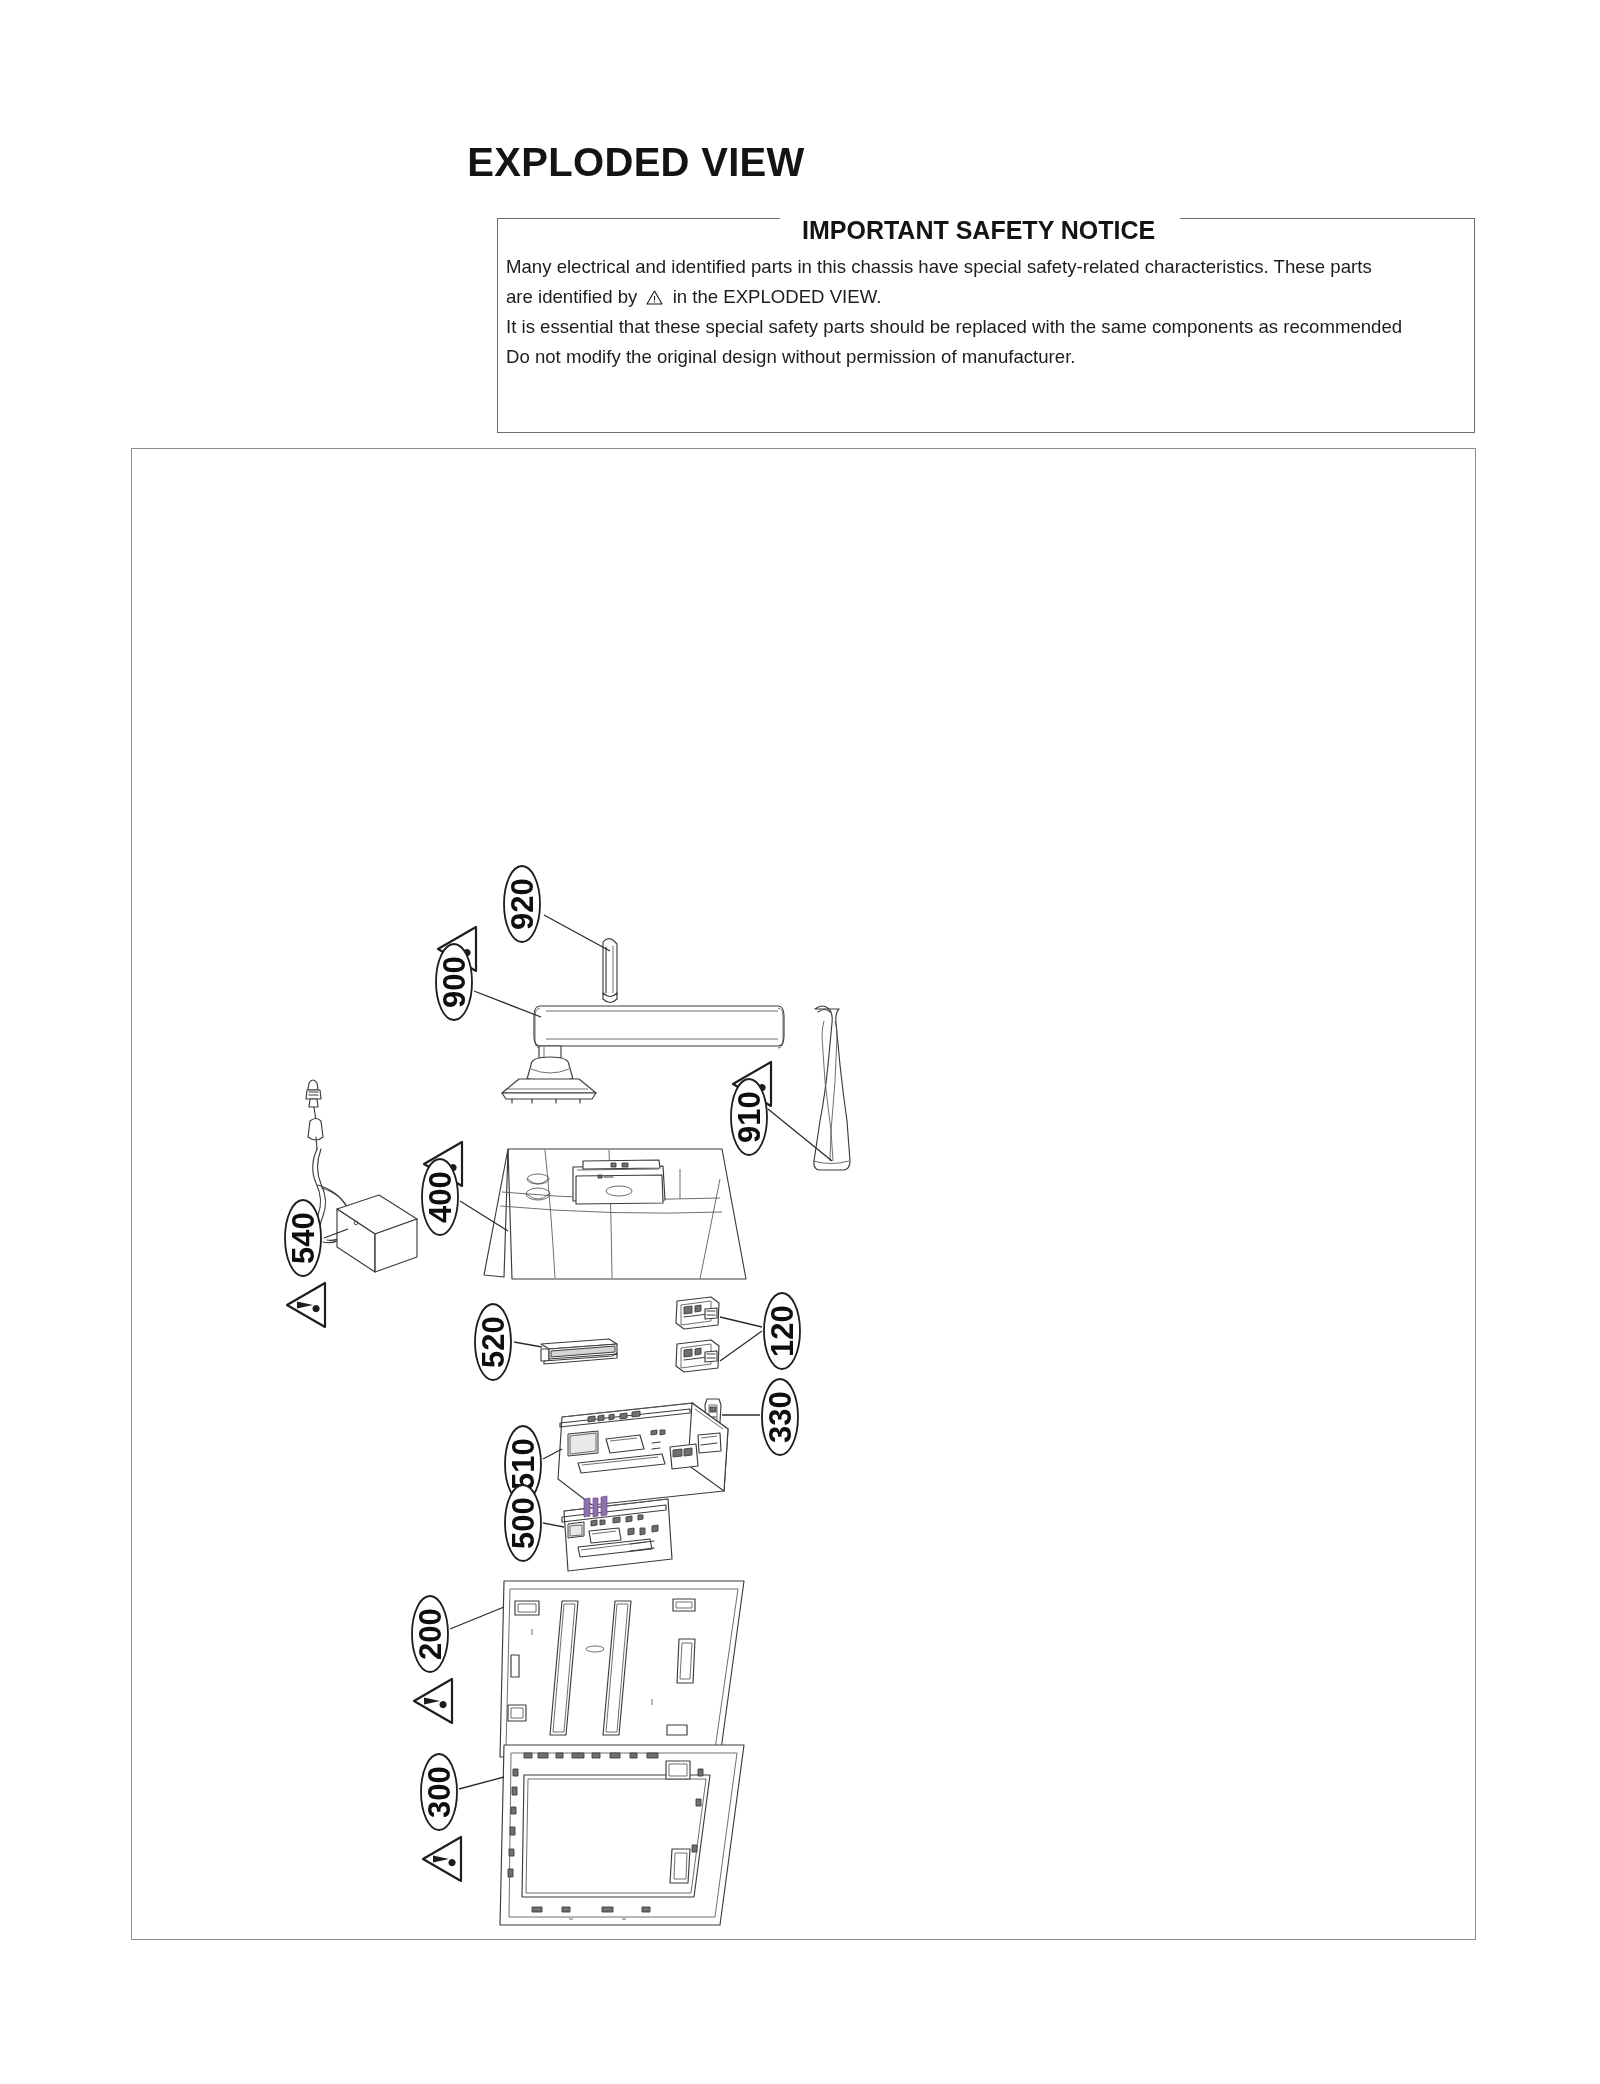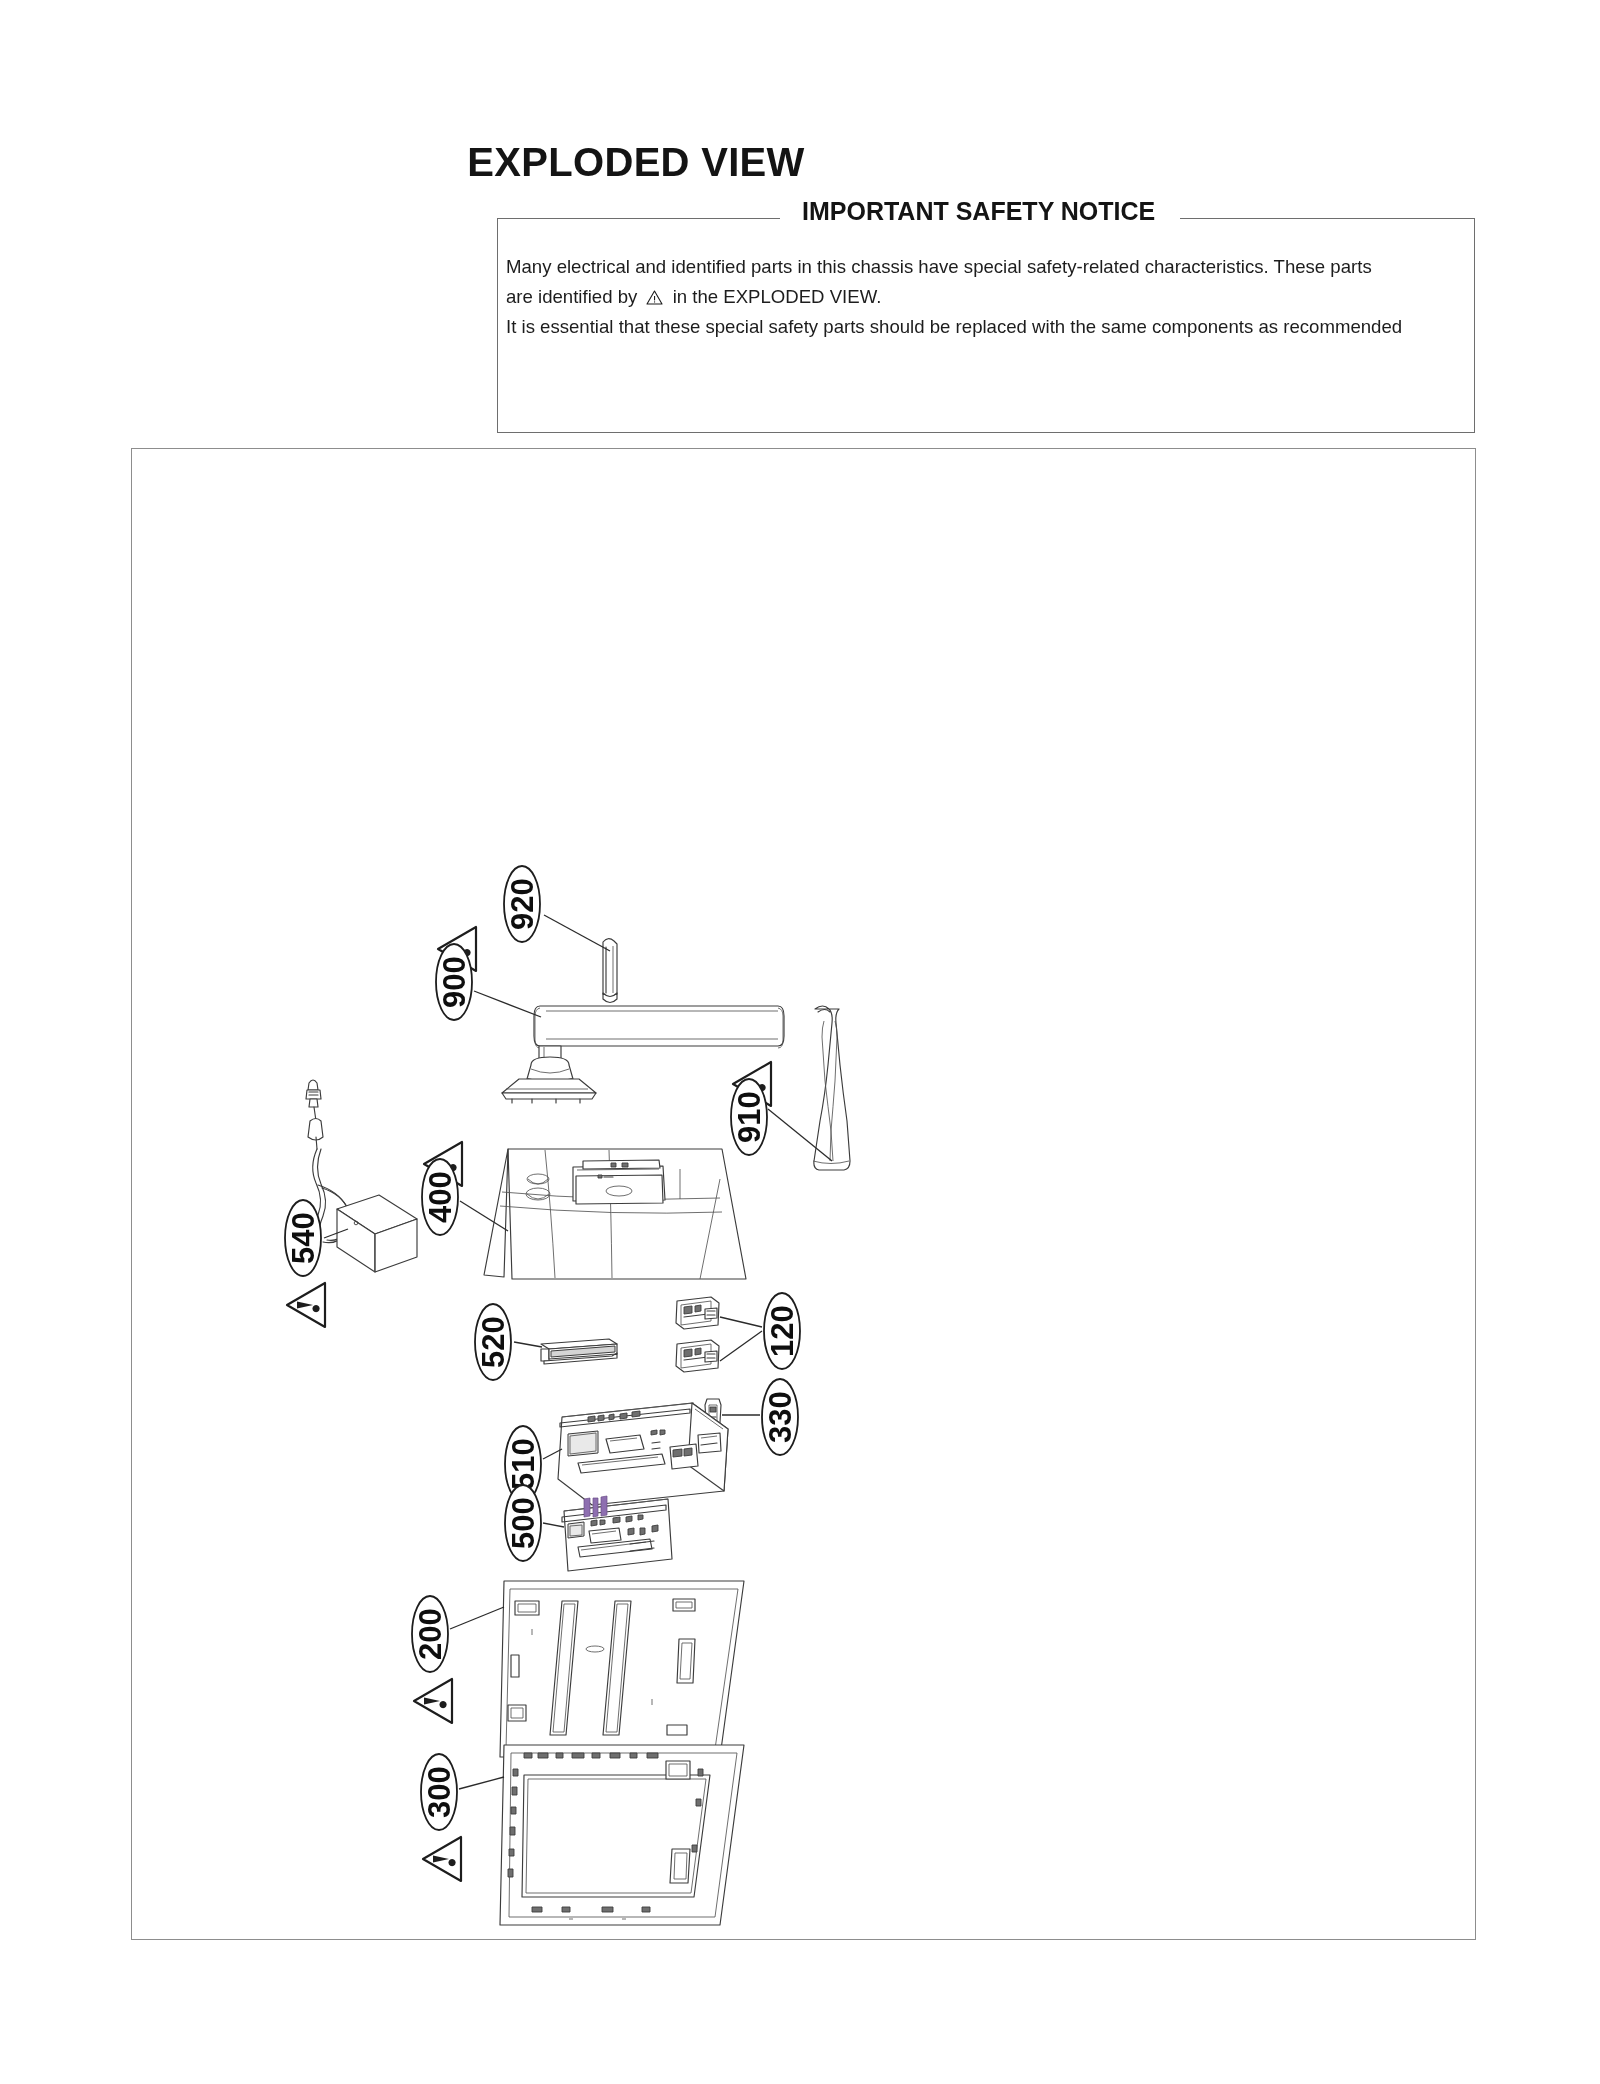--- a/index.html
+++ b/index.html
@@ -14,21 +14,21 @@
     position:absolute;left:0;top:140px;width:1272px;text-align:center;
     font-size:40px;font-weight:bold;letter-spacing:.3px;color:#141414;
   }
 
   
   .notice-box{
     position:absolute;left:497px;top:218px;width:978px;height:215px;
     border:1.6px solid #6e6e6e;box-sizing:border-box;background:#fff;
   }
   .notice-legend{
-    position:absolute;left:790px;top:197px;background:#fff;padding:0 12px;
+    position:absolute;left:790px;top:216px;background:#fff;padding:0 12px;
     font-size:25px;font-weight:bold;color:#141414;white-space:nowrap;z-index:3;
   }
   
   .notice-gap{
     position:absolute;left:780px;top:212px;width:400px;height:14px;background:#fff;z-index:2;
   }
   .notice-body{
     position:absolute;left:506px;top:252px;width:962px;
     font-size:18.6px;line-height:30px;color:#1d1d1d;
   }
@@ -65,20 +65,21 @@
     <span class="warn-inline">
       <svg width="17" height="15" viewBox="0 0 17 15">
         <path d="M8.5 1 L16 14 L1 14 Z" fill="none" stroke="#1d1d1d" stroke-width="1.1" stroke-linejoin="round"></path>
         <rect x="8" y="6" width="1.1" height="4.4" fill="#1d1d1d"></rect>
         <rect x="8" y="11.4" width="1.1" height="1.1" fill="#1d1d1d"></rect>
       </svg>
     </span>
     <span>in the  EXPLODED VIEW.</span>
   </p>
   <p class="nb-justify">It is essential that these special safety parts should be replaced with the same components as recommended</p>
+  <p>Do not modify the original design without permission of manufacturer.</p>
 </div>
 
 <div class="diagram-frame">
 <svg width="1345" height="1492" viewBox="0 0 1345 1492">
   <defs>
     <g id="warn-tri-left">
       <path d="M0 0 L0 44 L-38 22 Z" fill="none" stroke="#1d1d1d" stroke-width="2.2" stroke-linejoin="round"></path>
       <path d="M-9 22 m0 0 a3.6 3.6 0 1 0 .1 0 Z" fill="#1d1d1d"></path>
       <path d="M-12 22 L-28 18.6 L-28 25.4 Z" fill="#1d1d1d"></path>
     </g>

